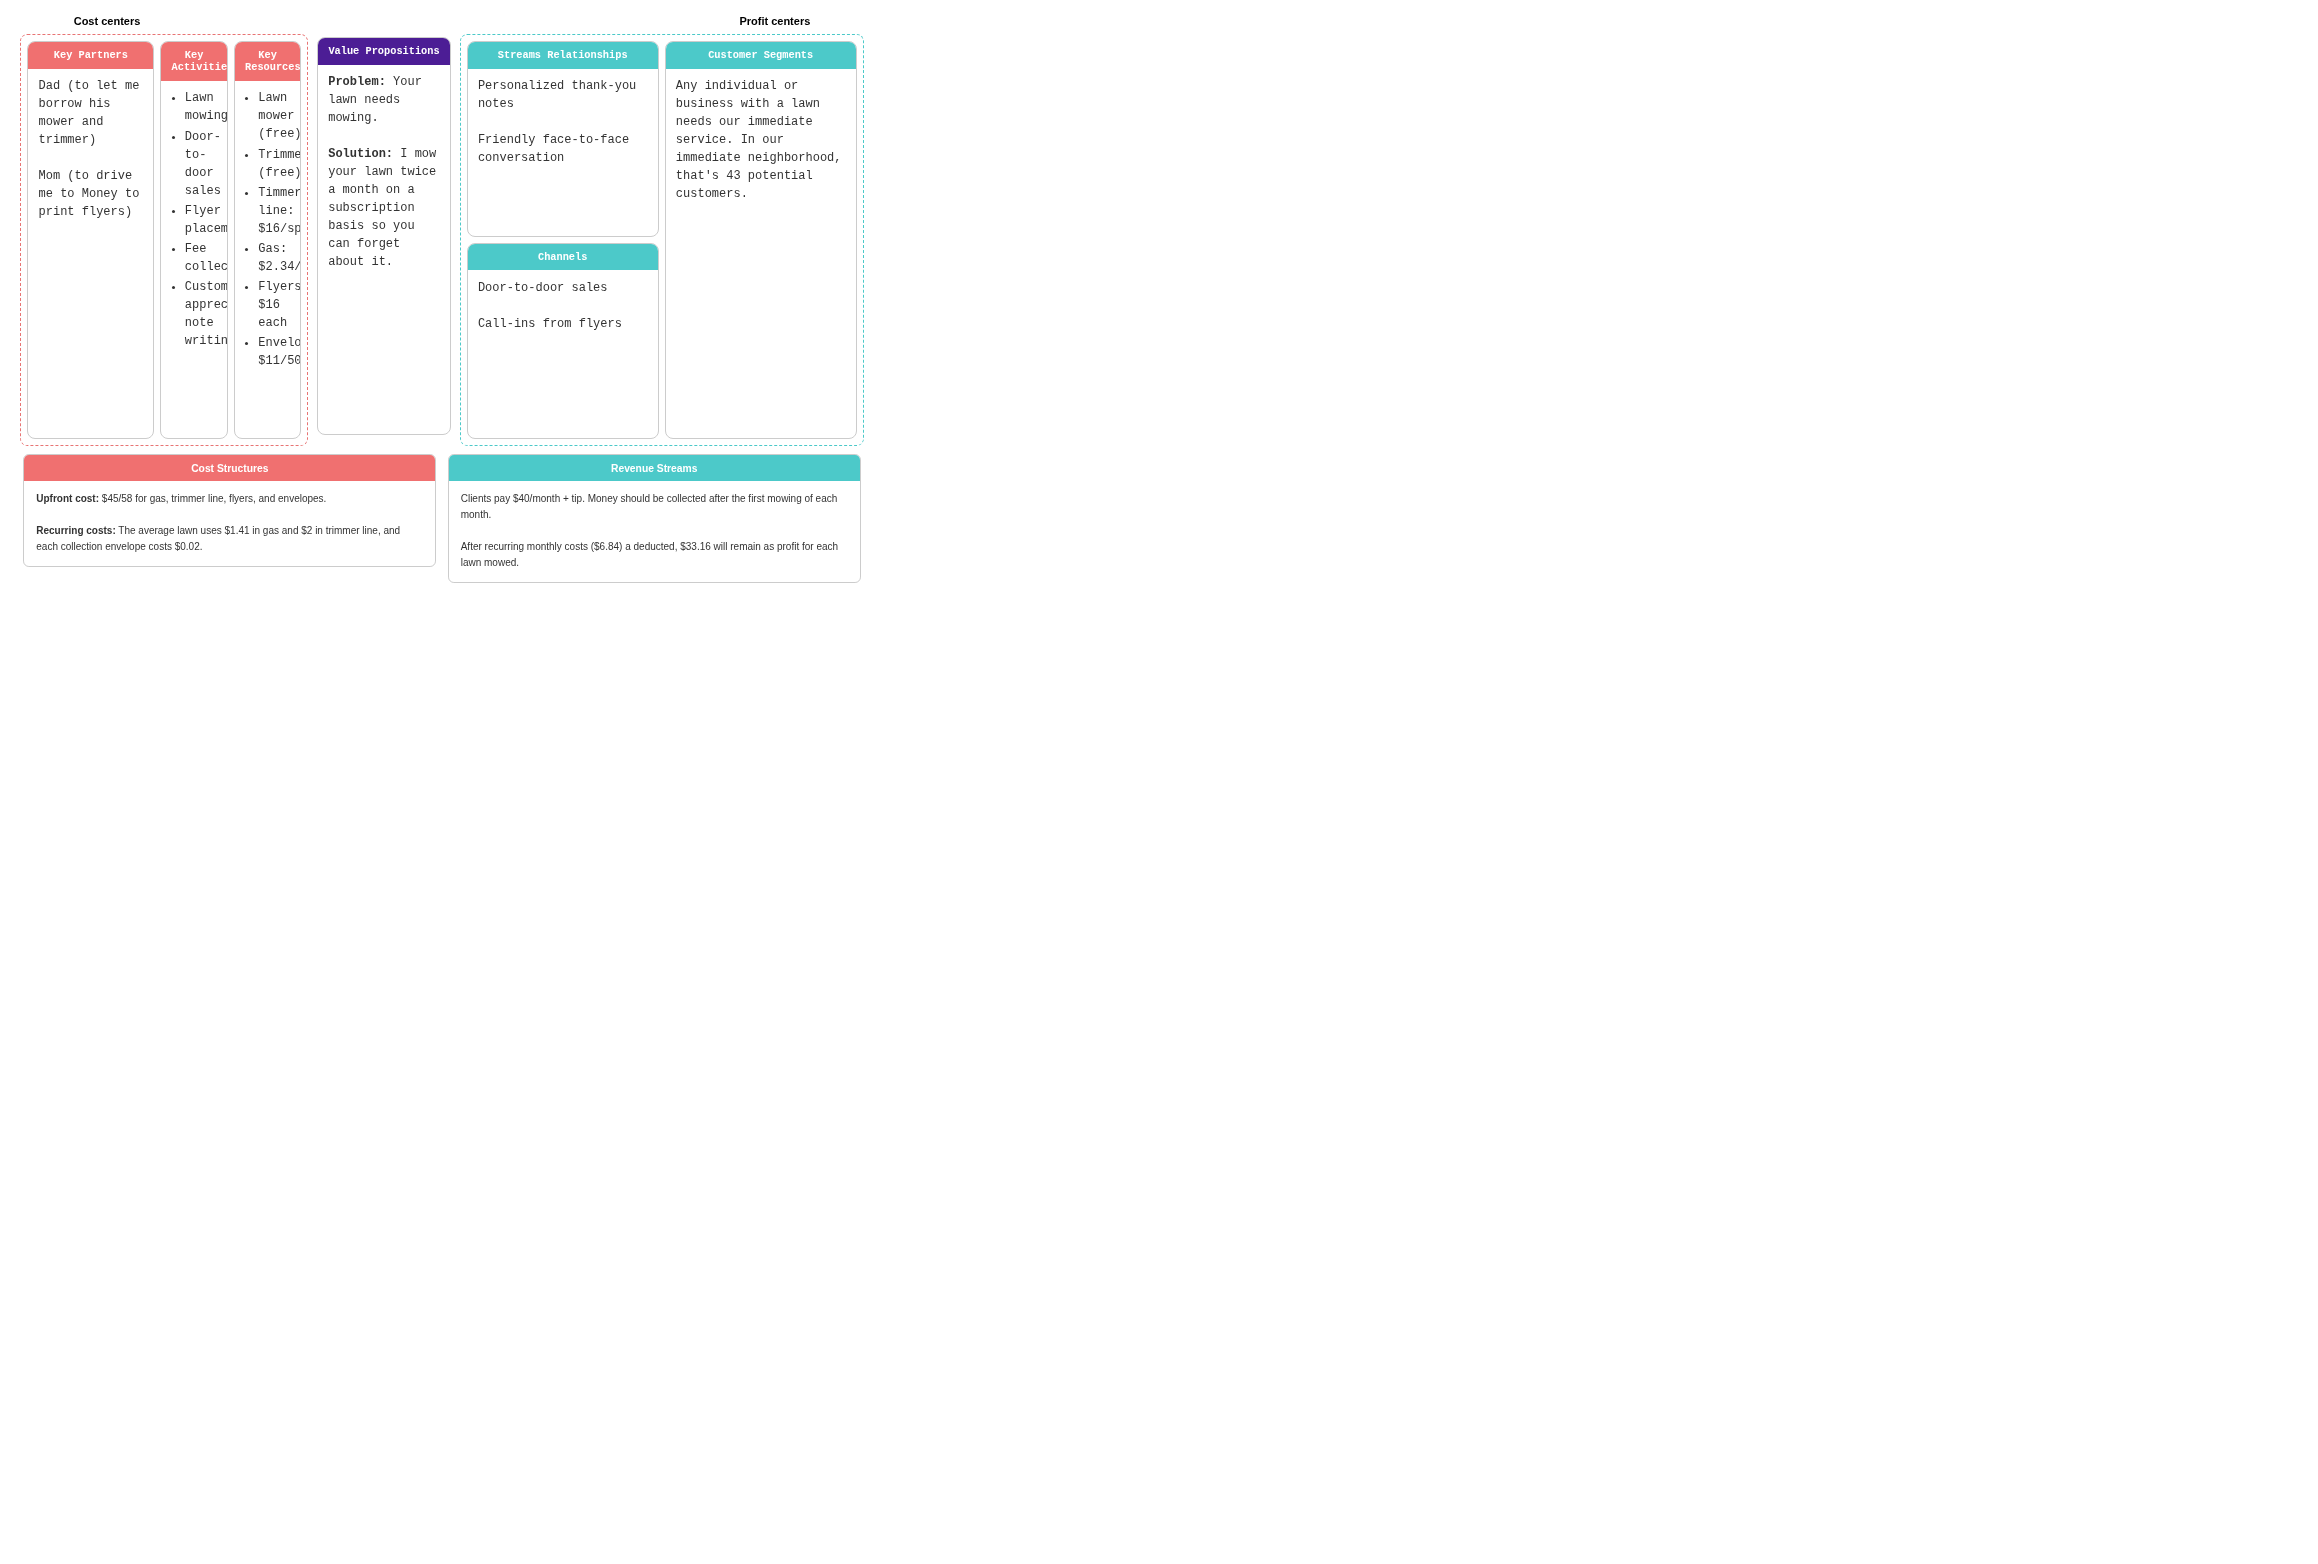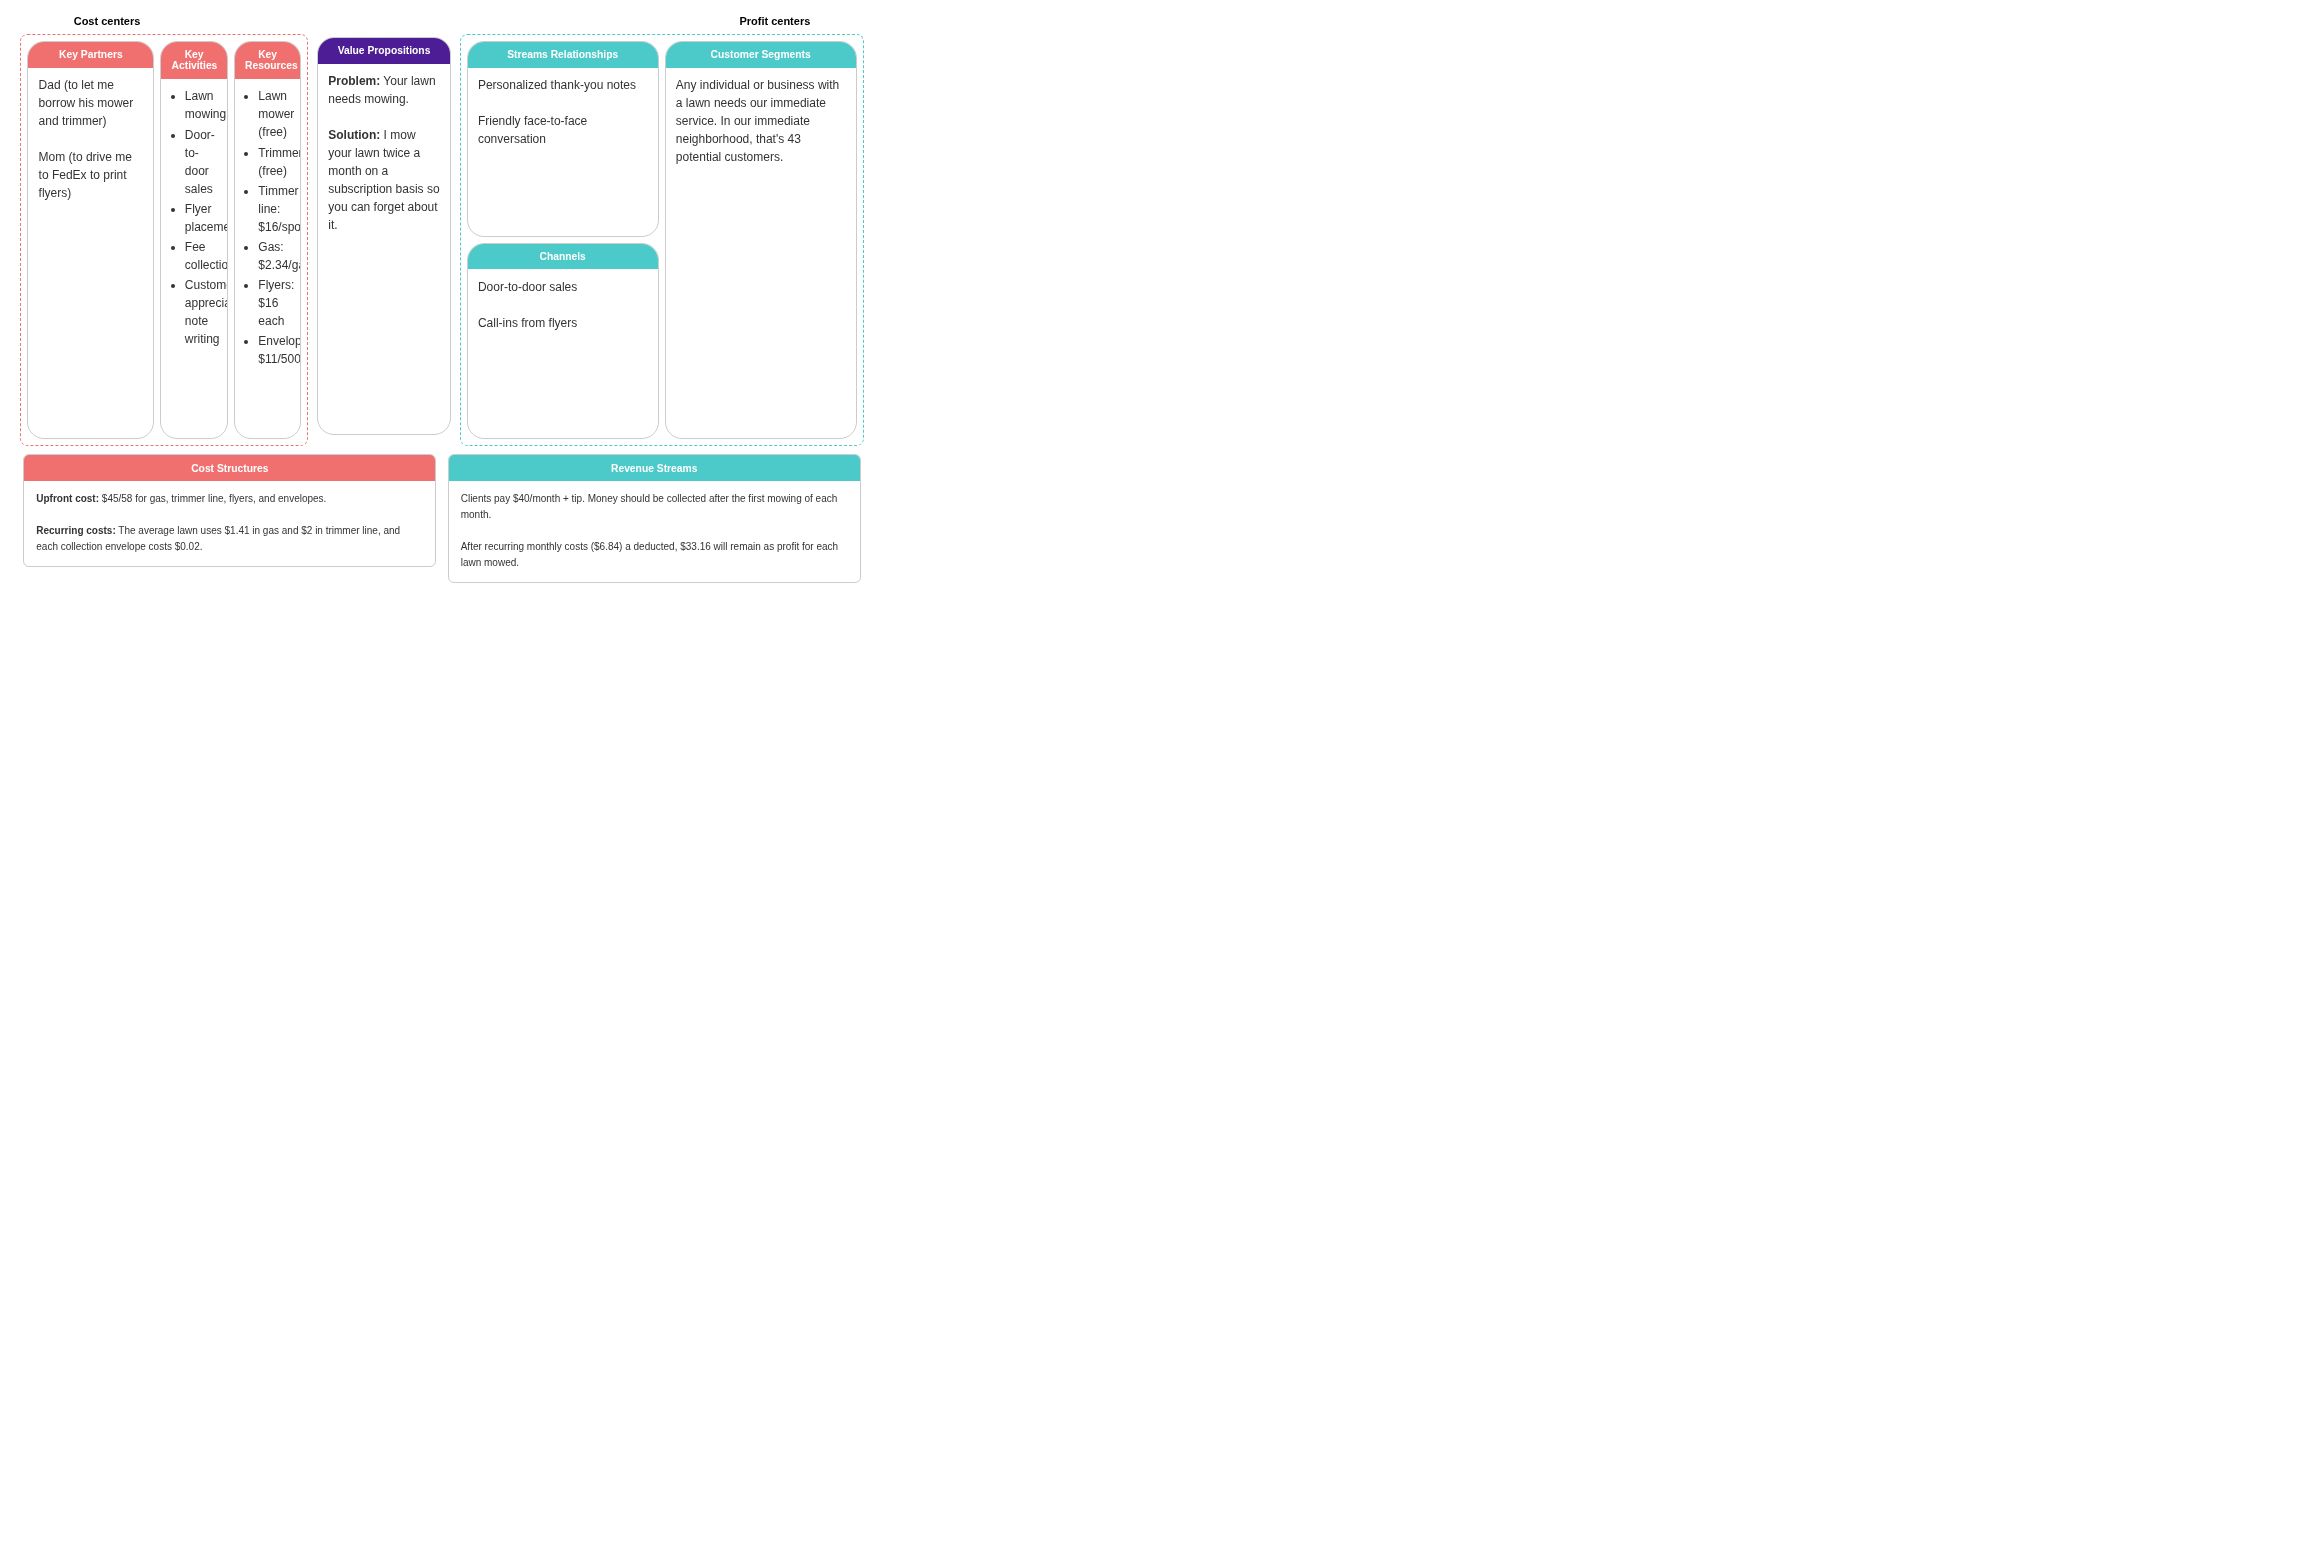--- a/index.html
+++ b/index.html
@@ -7,25 +7,26 @@
       font-family: Arial, sans-serif;
       font-size: 10.3px;
       background: #fff;
       padding: 14.7px;
       width: 884px;
     }
 
     
     .card {
       border: 1.1px solid #ccc;
-      border-radius: 17px;
+      border-radius: 8px;
       overflow: hidden;
       margin: 2.9px;
       display: flex;
       flex-direction: column;
+      font-family: Liberation Mono, monospace;
     }
 
     .card-header {
       padding: 7.4px 10.3px;
       font-weight: bold;
       font-size: 10.3px;
       text-align: center;
     }
 
     .card-header-red { background: #f07070; color: #fff; }
@@ -84,21 +85,21 @@
   <div style="display:flex; align-items:stretch; padding: 0 2.9px;">
 
     <div style="border: 1.8px dashed #e87474; border-radius:7.4px; margin:2.9px; padding:2.9px; display:flex; flex-direction:row;">
 
       <div style="width:133px;">
         <div class="card card-tall">
           <div class="card-header card-header-red">Key Partners</div>
           <div class="card-body">
             <p>Dad (to let me borrow his mower and trimmer)</p>
             <br>
-            <p>Mom (to drive me to FedEx to print flyers)</p>
+            <p>Mom (to drive me to Money to print flyers)</p>
           </div>
         </div>
       </div>
 
       <div style="width:147px; display:flex; flex-direction:row;">
 
         <div class="card" style="flex:1;">
           <div class="card-header card-header-red">Key Activities</div>
           <div class="card-body">
             <ul>

